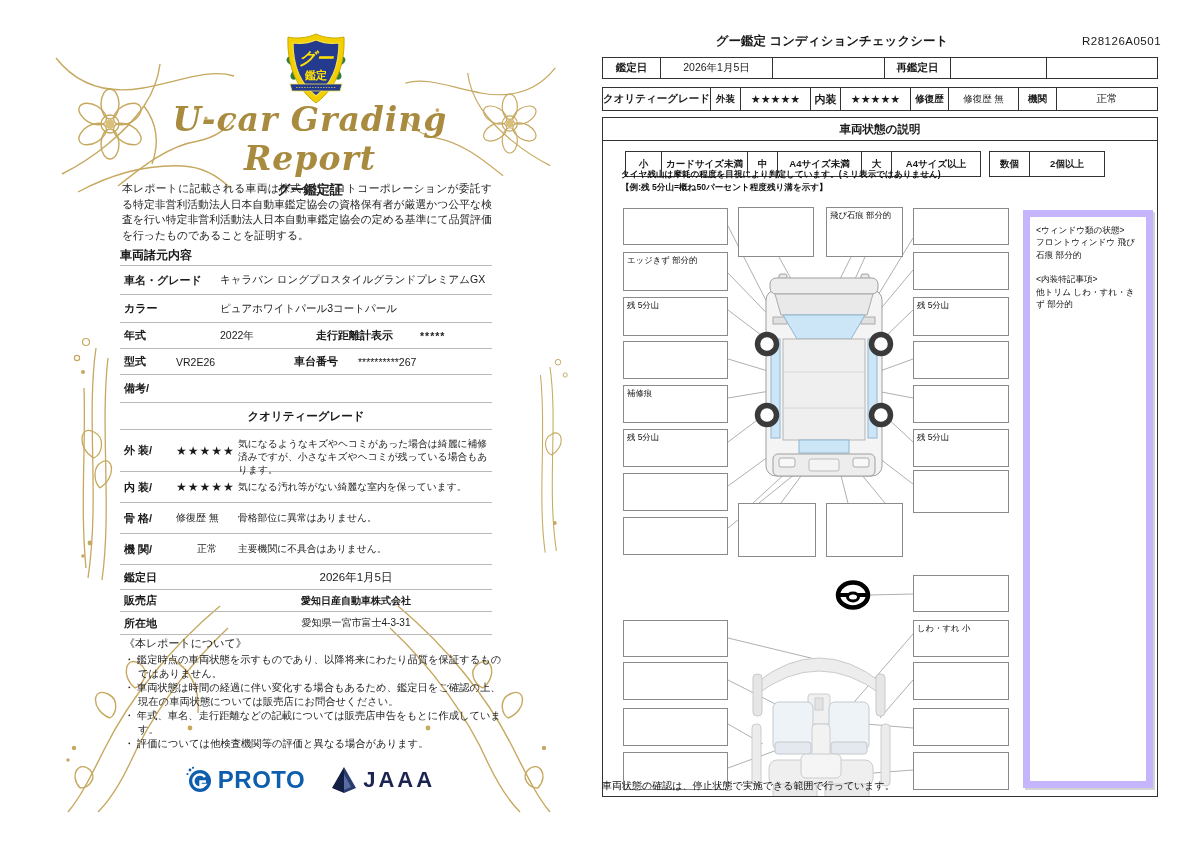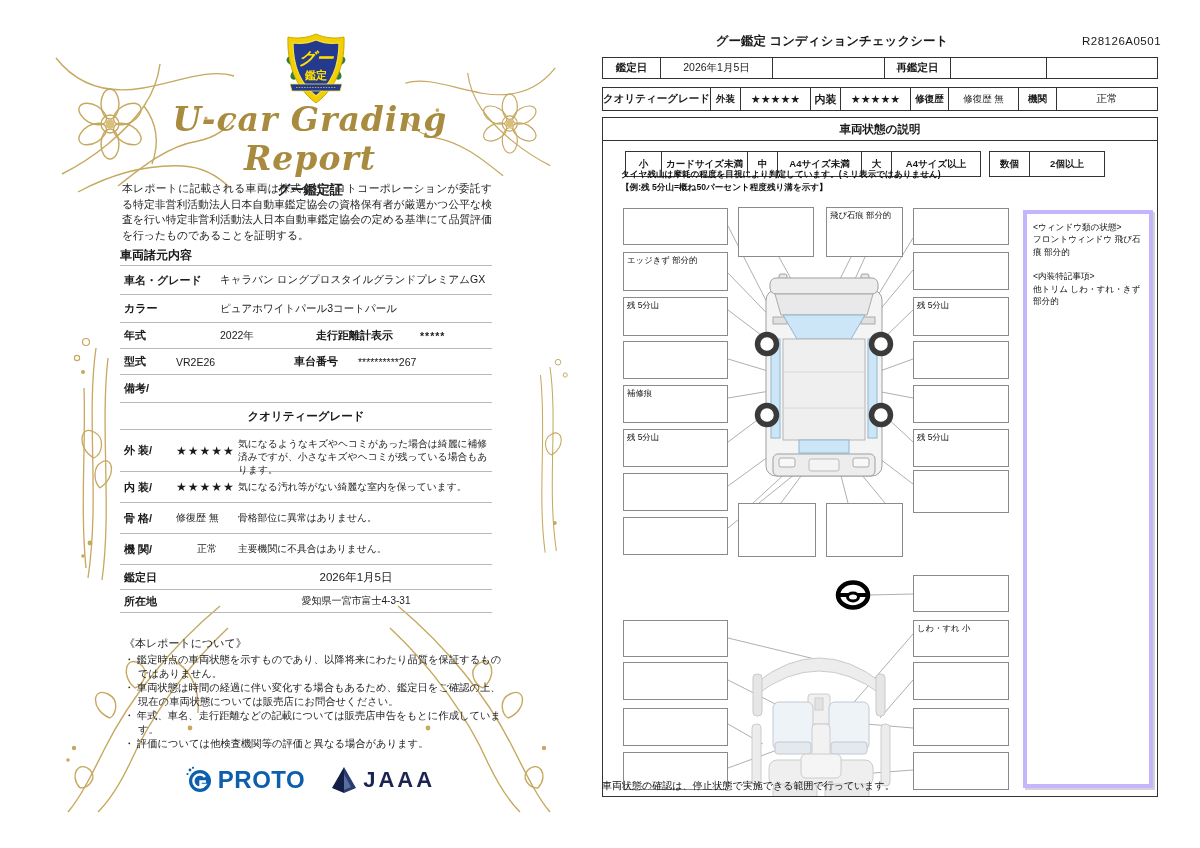--- a/index.html
+++ b/index.html
@@ -40,21 +40,21 @@
   .main-box{left:602px;top:117px;width:556px;height:680px;border:1px solid #333;background:#fff;box-sizing:border-box;}
   .section-bar{position:absolute;left:0;top:0;width:100%;height:23px;line-height:23px;text-align:center;
     font-weight:bold;font-size:11.5px;border-bottom:1px solid #333;box-sizing:border-box;}
   .legend{position:absolute;display:flex;border:1px solid #333;height:26px;box-sizing:border-box;background:#fff;}
   .legend .tc{display:flex;align-items:center;justify-content:center;border-right:1px solid #333;
     box-sizing:border-box;font-size:9.5px;font-weight:bold;white-space:nowrap;}
   .legend .tc:last-child{border-right:none;}
   .tire-note{position:absolute;left:18px;top:50px;font-size:8.6px;font-weight:bold;line-height:1.5;color:#111;}
   .abox{position:absolute;border:1px solid #8a8a8a;background:#fff;font-size:8.4px;padding:2px 3px;
     box-sizing:border-box;color:#111;line-height:1.2;}
-  .side-panel{position:absolute;left:420px;top:92px;width:130px;height:578px;border:4px solid #c4b5fd;
+  .side-panel{position:absolute;left:420px;top:92px;width:130px;height:578px;border:7px solid #c4b5fd;
     box-shadow:2px 2px 0 #d4d4d4;background:#fff;box-sizing:border-box;padding:7px 6px;
     font-size:8.6px;line-height:1.45;color:#111;}
   .side-panel p{margin:0;}
   .side-panel .gap{height:12px;}
   .rp-footer{left:602px;top:779px;font-size:10px;font-weight:normal;color:#111;}
 </style>
 </head>
 <body>
 
 <div id="canvas">
@@ -213,20 +213,24 @@
         <span class="desc" style="flex:1;">骨格部位に異常はありません。</span>
       </div>
       <div class="srow" style="height:31px;">
         <span class="lbl" style="width:52px;padding-left:4px;">機 関/</span>
         <span class="val" style="width:62px;font-size:10px;text-align:center;">正常</span>
         <span class="desc" style="flex:1;">主要機関に不具合はありません。</span>
       </div>
       <div class="srow" style="height:25px;">
         <span class="lbl" style="width:96px;padding-left:4px;">鑑定日</span>
         <span class="val" style="flex:1;text-align:center;font-size:11.5px;">2026年1月5日</span>
+      </div>
+      <div class="srow" style="height:22px;">
+        <span class="lbl" style="width:96px;padding-left:4px;">販売店</span>
+        <span class="val" style="flex:1;text-align:center;font-size:10px;font-weight:bold;">愛知日産自動車株式会社</span>
       </div>
       <div class="srow" style="height:23px;">
         <span class="lbl" style="width:96px;padding-left:4px;">所在地</span>
         <span class="val" style="flex:1;text-align:center;font-size:10px;">愛知県一宮市富士4-3-31</span>
       </div>
     </div>
 
     <div class="abs about">
       <div class="about-head">《本レポートについて》</div>
       <div class="about-item">・ 鑑定時点の車両状態を示すものであり、以降将来にわたり品質を保証するものではありません。</div>

